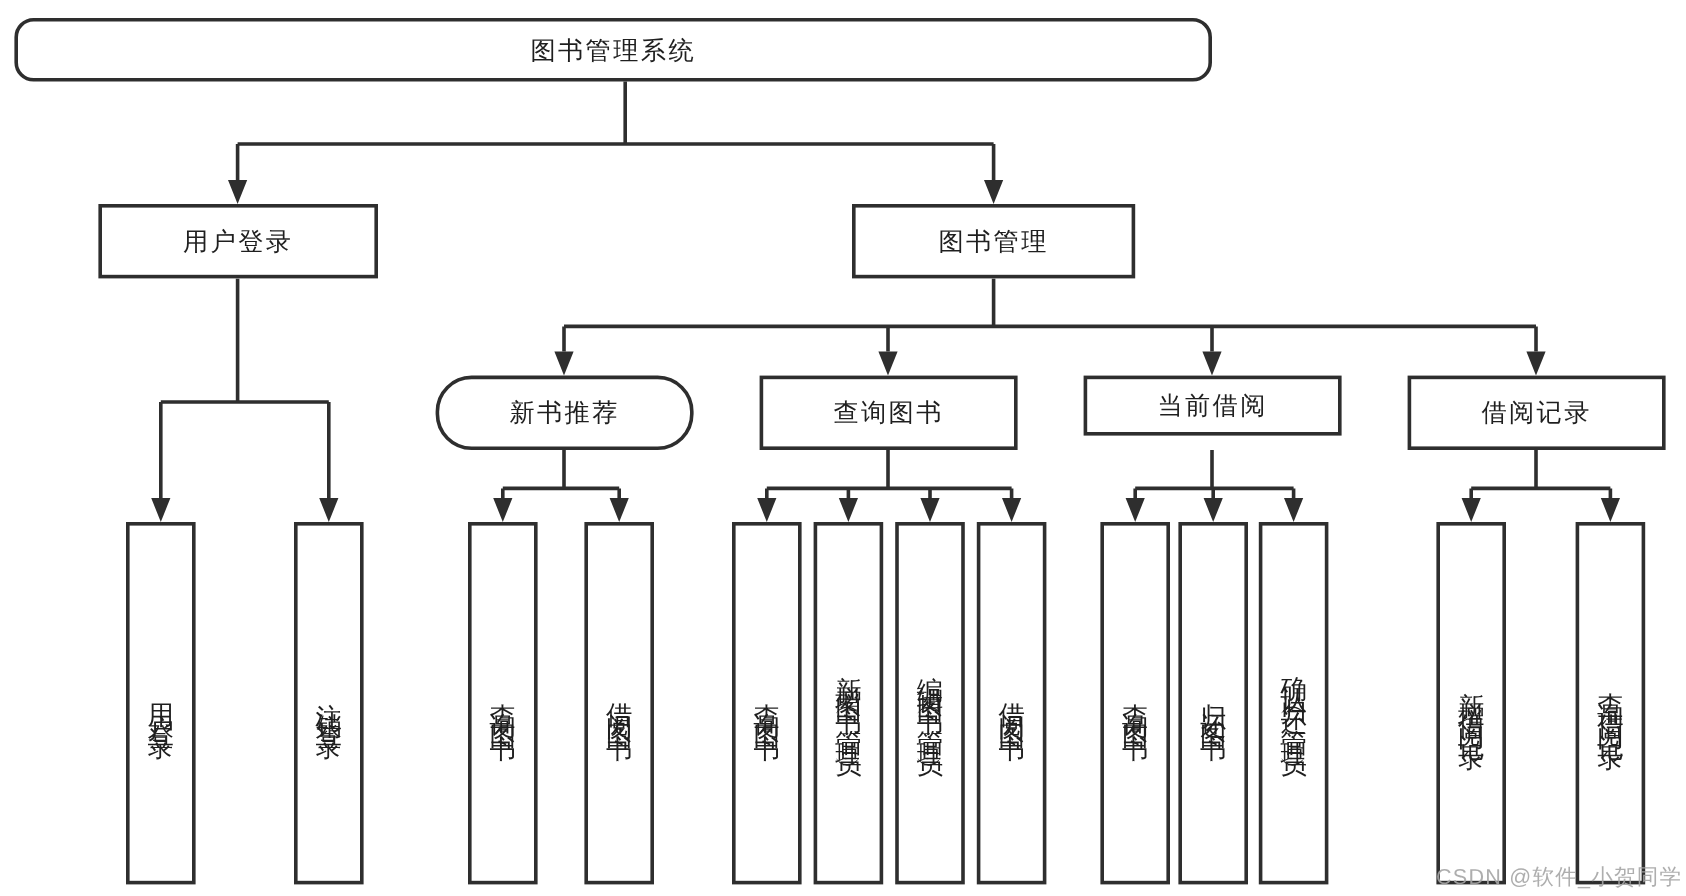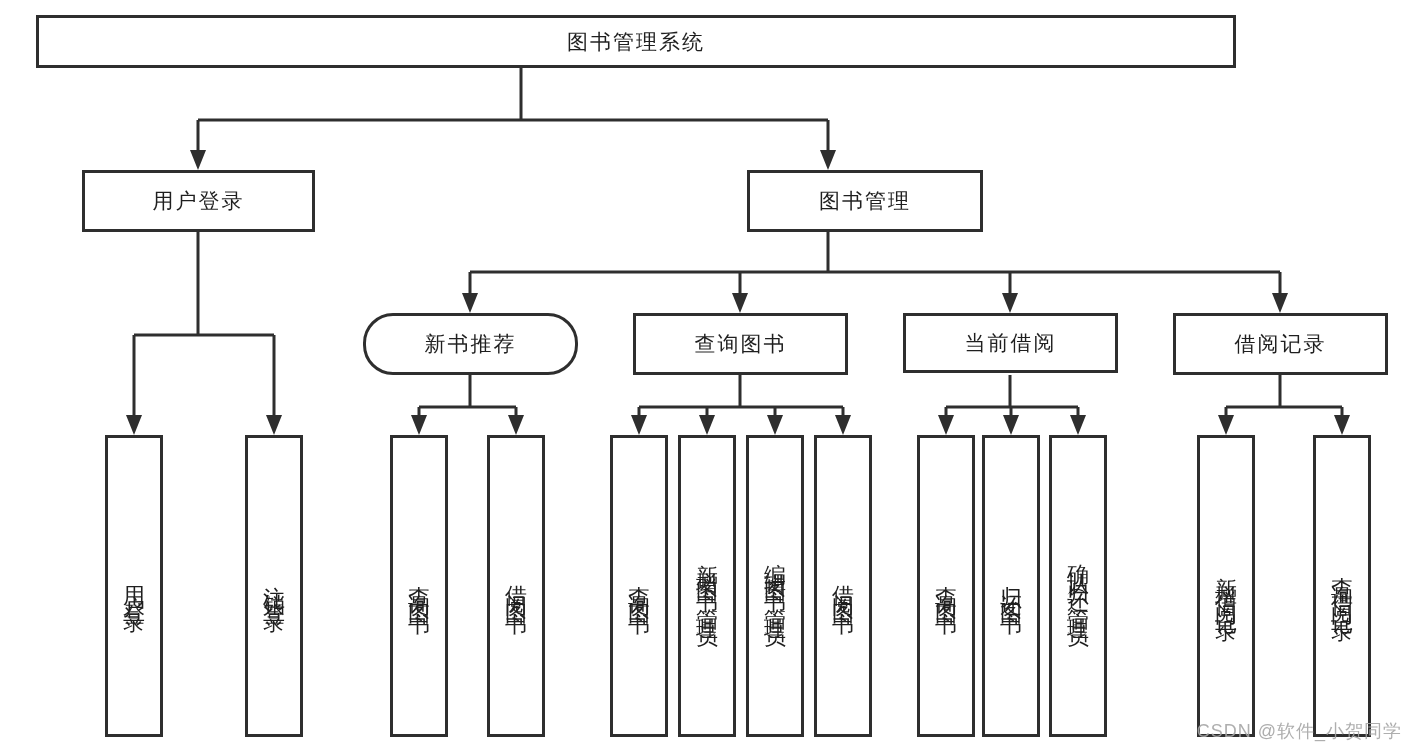--- a/index.html
+++ b/index.html
@@ -90,38 +90,38 @@
       <polygon points="767,415 783,415 775,435"></polygon>
       <polygon points="835,415 851,415 843,435"></polygon>
       <polygon points="938,415 954,415 946,435"></polygon>
       <polygon points="1003,415 1019,415 1011,435"></polygon>
       <polygon points="1070,415 1086,415 1078,435"></polygon>
       <polygon points="1218,415 1234,415 1226,435"></polygon>
       <polygon points="1334,415 1350,415 1342,435"></polygon>
     </g>
   </svg>
 
-  <div class="box hbox" style="left:36px; top:15px; width:1200px; height:53px;">
+  <div class="box hbox" style="left:12px; top:15px; width:998px; height:53px;border-radius:16px;">
     <span>图书管理系统</span>
   </div>
 
   <div class="box hbox" style="left:82px; top:170px; width:233px; height:62px;">
     <span>用户登录</span>
   </div>
-  <div class="box hbox" style="left:710px; top:170px; width:236px; height:62px;margin-left:37px;">
+  <div class="box hbox" style="left:710px; top:170px; width:236px; height:62px;">
     <span>图书管理</span>
   </div>
 
   <div class="box hbox" style="left:363px; top:313px; width:215px; height:62px;border-radius:30px;">
     <span>新书推荐</span>
   </div>
   <div class="box hbox" style="left:633px; top:313px; width:215px; height:62px;">
     <span>查询图书</span>
   </div>
-  <div class="box hbox" style="left:903px; top:313px; width:215px; height:60px;">
+  <div class="box hbox" style="left:903px; top:313px; width:215px; height:50px;">
     <span>当前借阅</span>
   </div>
   <div class="box hbox" style="left:1173px; top:313px; width:215px; height:62px;">
     <span>借阅记录</span>
   </div>
 
   <div class="box vbox" style="left:105px;">
     <span>用户登录</span>
   </div>
   <div class="box vbox" style="left:245px;">

